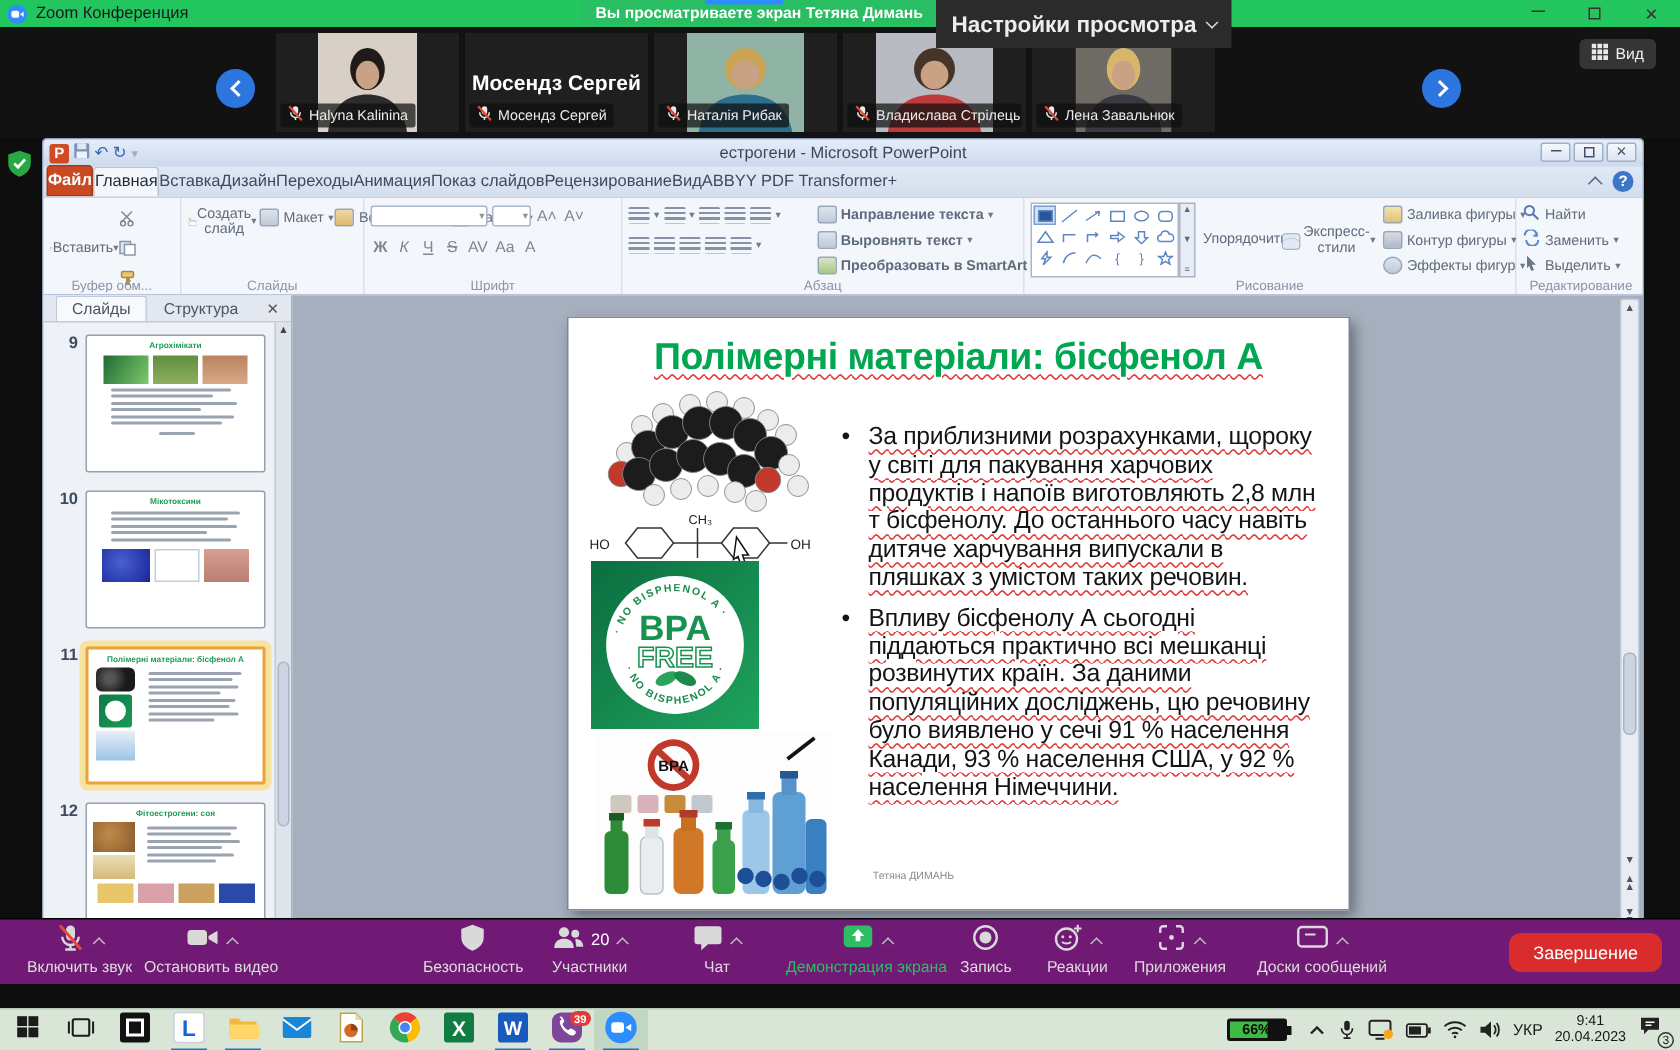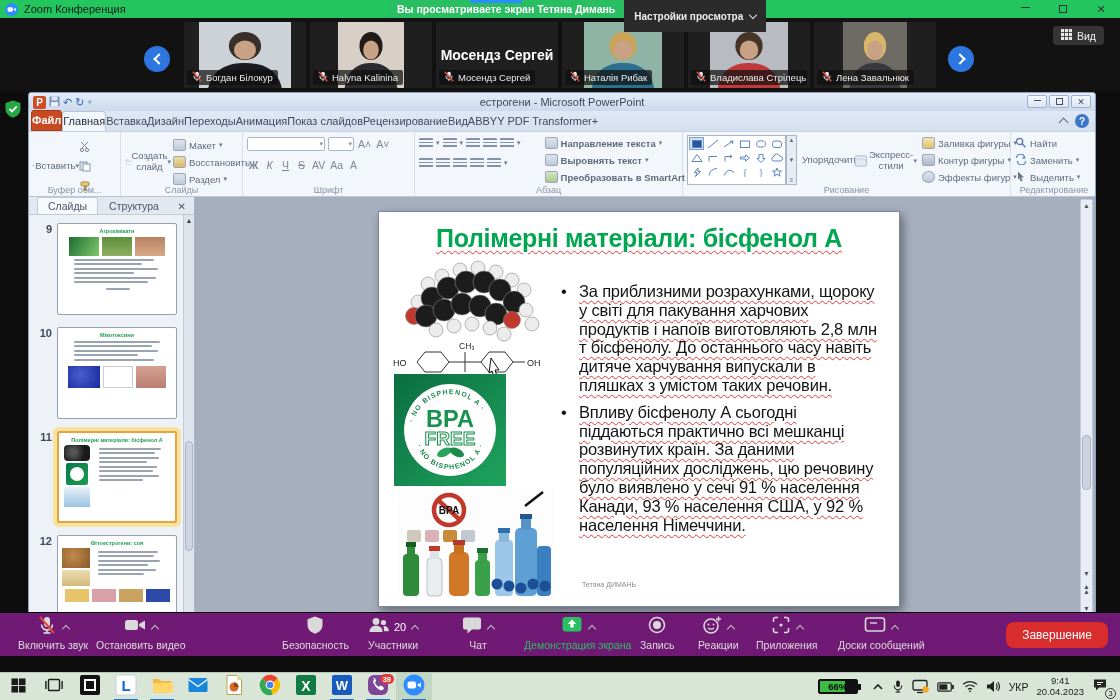--- a/index.html
+++ b/index.html
@@ -8,21 +8,21 @@
           font-family:"Liberation Sans","DejaVu Sans",sans-serif;}
   .abs{position:absolute;}
 
   
   .topbar{position:absolute;left:0;top:0;width:1120px;height:18px;background:#22c55e;display:flex;align-items:center;z-index:30;}
   .topbar .apptitle{font-size:11px;color:#1a1a1a;margin-left:6px;}
   .zlogo{margin-left:5px;display:flex;align-items:center;}
   .share-strip{position:absolute;left:470px;top:0;width:52px;height:3px;background:#2d8cff;z-index:40;}
   .bannerwrap{position:absolute;left:388px;top:0;height:18px;display:flex;z-index:35;}
   .banner{background:#2abe62;color:#fff;font-weight:bold;font-size:10.5px;display:flex;align-items:center;padding:0 9px;}
-  .viewset{background:#2b2b2b;color:#ededed;font-weight:bold;font-size:10px;display:flex;align-items:center;padding:16px 10px;gap:7px;}
+  .viewset{background:#2b2b2b;color:#ededed;font-weight:bold;font-size:15px;display:flex;align-items:center;padding:16px 10px;gap:7px;}
   .vchev{width:6px;height:6px;border-left:1.5px solid #ddd;border-bottom:1.5px solid #ddd;transform:rotate(-45deg);margin-top:-3px;}
   .winbtns{position:absolute;right:0;top:0;height:18px;display:flex;z-index:35;}
   .winbtn{width:38px;height:18px;display:flex;align-items:center;justify-content:center;color:#333;font-size:11px;}
   .wmin{width:9px;border-bottom:1.5px solid #333;margin-top:-4px;}
   .wmax{width:8px;height:8px;border:1.2px solid #333;}
 
   
   .vstrip{position:absolute;left:0;top:18px;width:1120px;height:74px;background:#121212;}
   .navarrow{position:absolute;top:28px;width:26px;height:26px;border-radius:50%;background:#2d76e0;display:flex;align-items:center;justify-content:center;}
   .nchev{width:8px;height:8px;border-left:2.2px solid #fff;border-bottom:2.2px solid #fff;}
@@ -180,37 +180,20 @@
       </div>
     <div class="winbtn">✕</div>
   </div>
 
   <div class="vstrip">
     <div class="navarrow" style="left:144px;">
       <span class="nchev" style="transform:rotate(45deg);margin-left:3px;"></span>
     </div>
     <div class="tiles" id="tiles">
         <div class="tile">
-          <div class="photo"><svg width="92" height="66" viewBox="0 0 80 66" preserveAspectRatio="none">
-              <rect width="80" height="66" fill="#cdd2d8"></rect>
-              <circle cx="40" cy="24" r="14" fill="#38302a"></circle>
-              <circle cx="40" cy="28" r="9.5" fill="#c9a184"></circle>
-              <path d="M8 66 C12 46 26 41 40 41 C54 41 68 46 72 66 Z" fill="#1c1c20"></path>
-            </svg></div>
-          <div class="plabel">
-            <span><svg width="10" height="11" viewBox="0 0 10 11">
-                <rect x="3.2" y="0.8" width="3.6" height="5.5" rx="1.8" fill="#e8e8e8"></rect>
-                <path d="M1.8 4.8 a3.2 3.6 0 0 0 6.4 0" stroke="#e8e8e8" stroke-width="1" fill="none"></path>
-                <line x1="5" y1="8.6" x2="5" y2="10" stroke="#e8e8e8" stroke-width="1"></line>
-                <line x1="0.8" y1="0.8" x2="9.2" y2="10.2" stroke="#e04b3a" stroke-width="1.5"></line>
-              </svg></span>
-            <span>Богдан Білокур</span>
-          </div>
-        </div>
-        <div class="tile">
           <div class="photo"><svg width="66" height="66" viewBox="0 0 80 66" preserveAspectRatio="none">
               <rect width="80" height="66" fill="#d8d0c6"></rect>
               <circle cx="40" cy="24" r="14" fill="#201b19"></circle>
               <circle cx="40" cy="28" r="9.5" fill="#c9a184"></circle>
               <path d="M8 66 C12 46 26 41 40 41 C54 41 68 46 72 66 Z" fill="#2c2c30"></path>
             </svg></div>
           <div class="plabel">
             <span><svg width="10" height="11" viewBox="0 0 10 11">
                 <rect x="3.2" y="0.8" width="3.6" height="5.5" rx="1.8" fill="#e8e8e8"></rect>
                 <path d="M1.8 4.8 a3.2 3.6 0 0 0 6.4 0" stroke="#e8e8e8" stroke-width="1" fill="none"></path>
@@ -389,21 +372,21 @@
         <div style="display:flex;gap:2px;">
           <div class="bigbtn">
             <svg width="24" height="24" viewBox="0 0 24 24">
                 <rect x="4" y="8" width="18" height="13" rx="1" fill="#fff" stroke="#8a96a8"></rect>
                 <rect x="4" y="8" width="18" height="3.5" fill="#c9d6ea"></rect>
                 <path d="M6 0.5 L7 3 L9.8 3.2 L7.6 4.9 L8.4 7.5 L6 6 L3.6 7.5 L4.4 4.9 L2.2 3.2 L5 3 Z" fill="#f2b12e"></path>
               </svg>
             <span>Создать слайд</span>
               <span class="dd">▾</span>
           </div>
-          <div style="display:flex;flex-direction:column;gap:1px;padding-top:2px;">
+          <div style="display:flex;flex-direction:row;gap:1px;padding-top:2px;">
             <div class="minirow">
                 <span class="gi"></span>
                 <span>Макет</span>
                 <span class="dd">▾</span>
               </div>
             <div class="minirow">
                 <span class="gi" style="background:linear-gradient(#f0d9a8,#dcba6a);"></span>
                 <span>Восстановить</span>
               </div>
             <div class="minirow">

